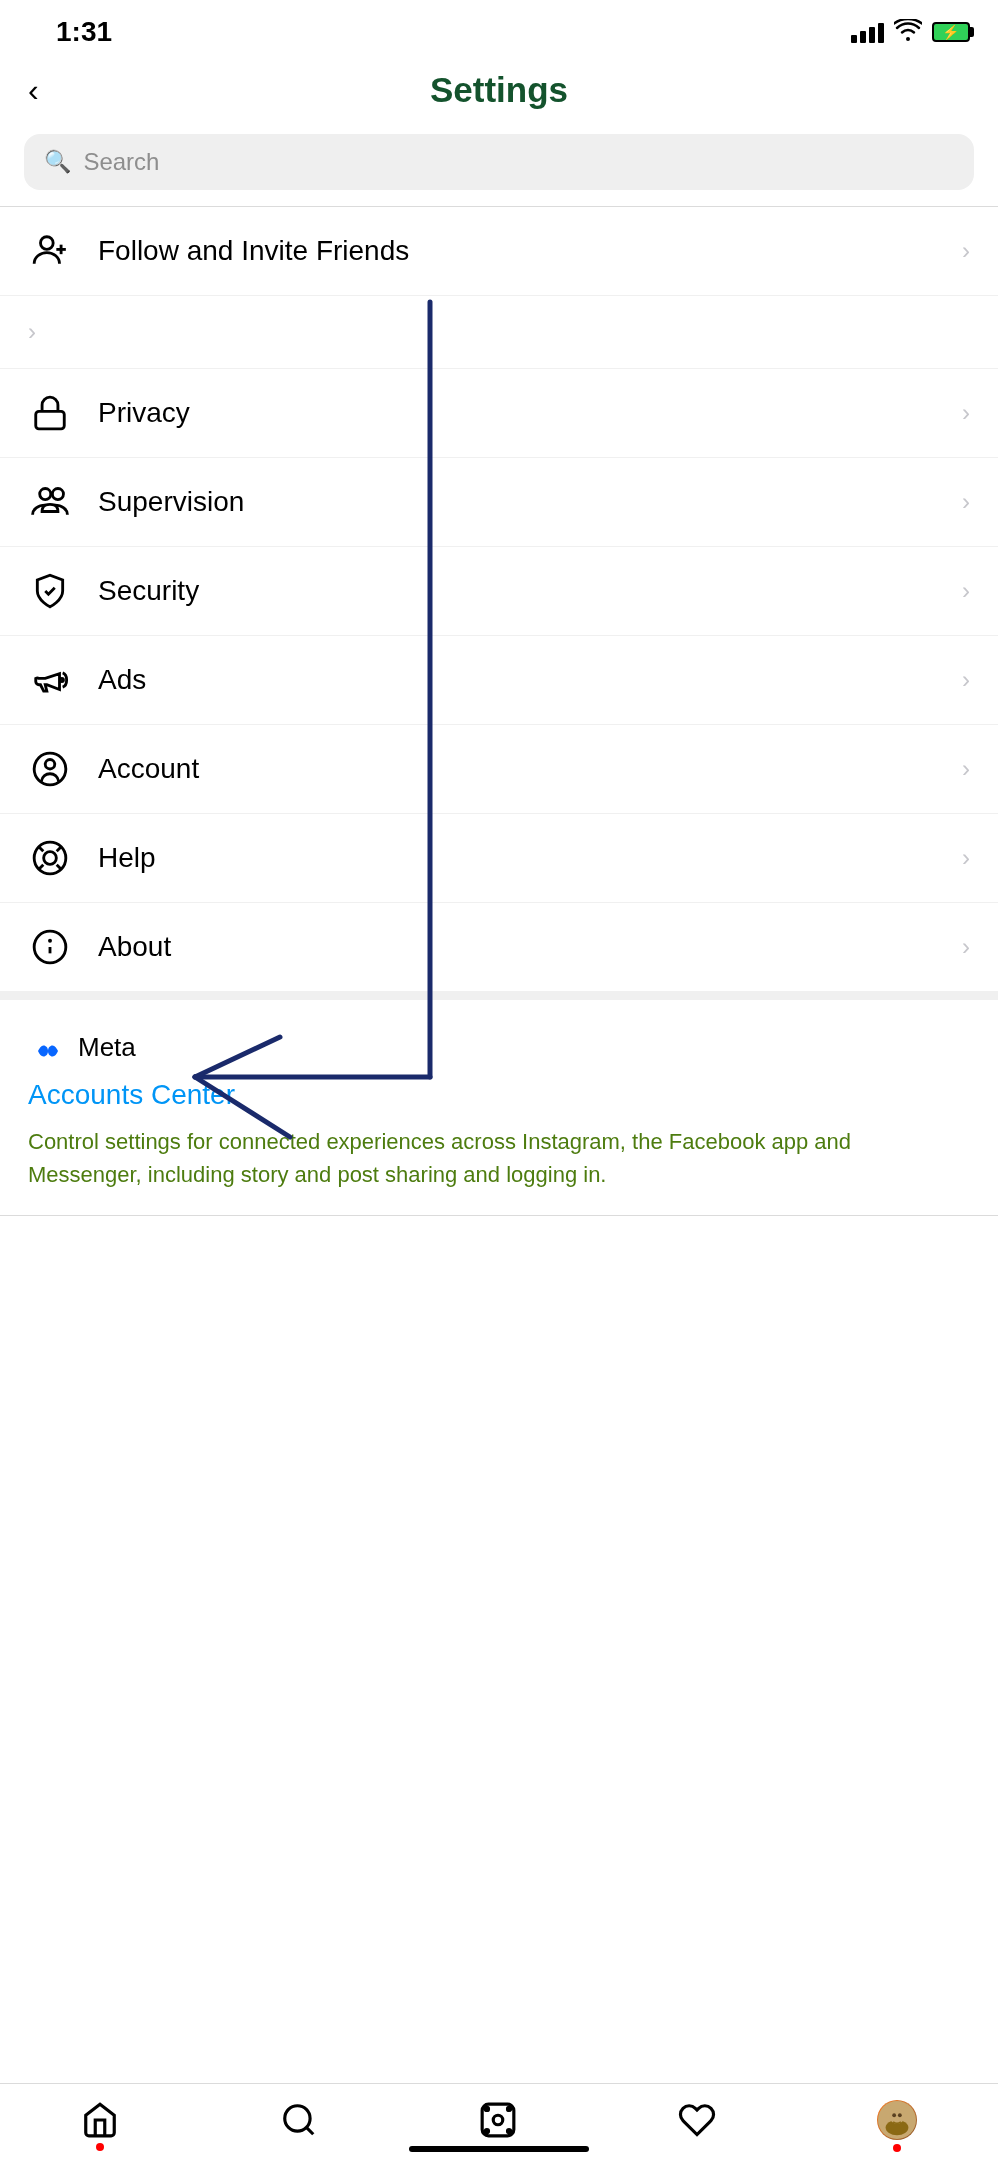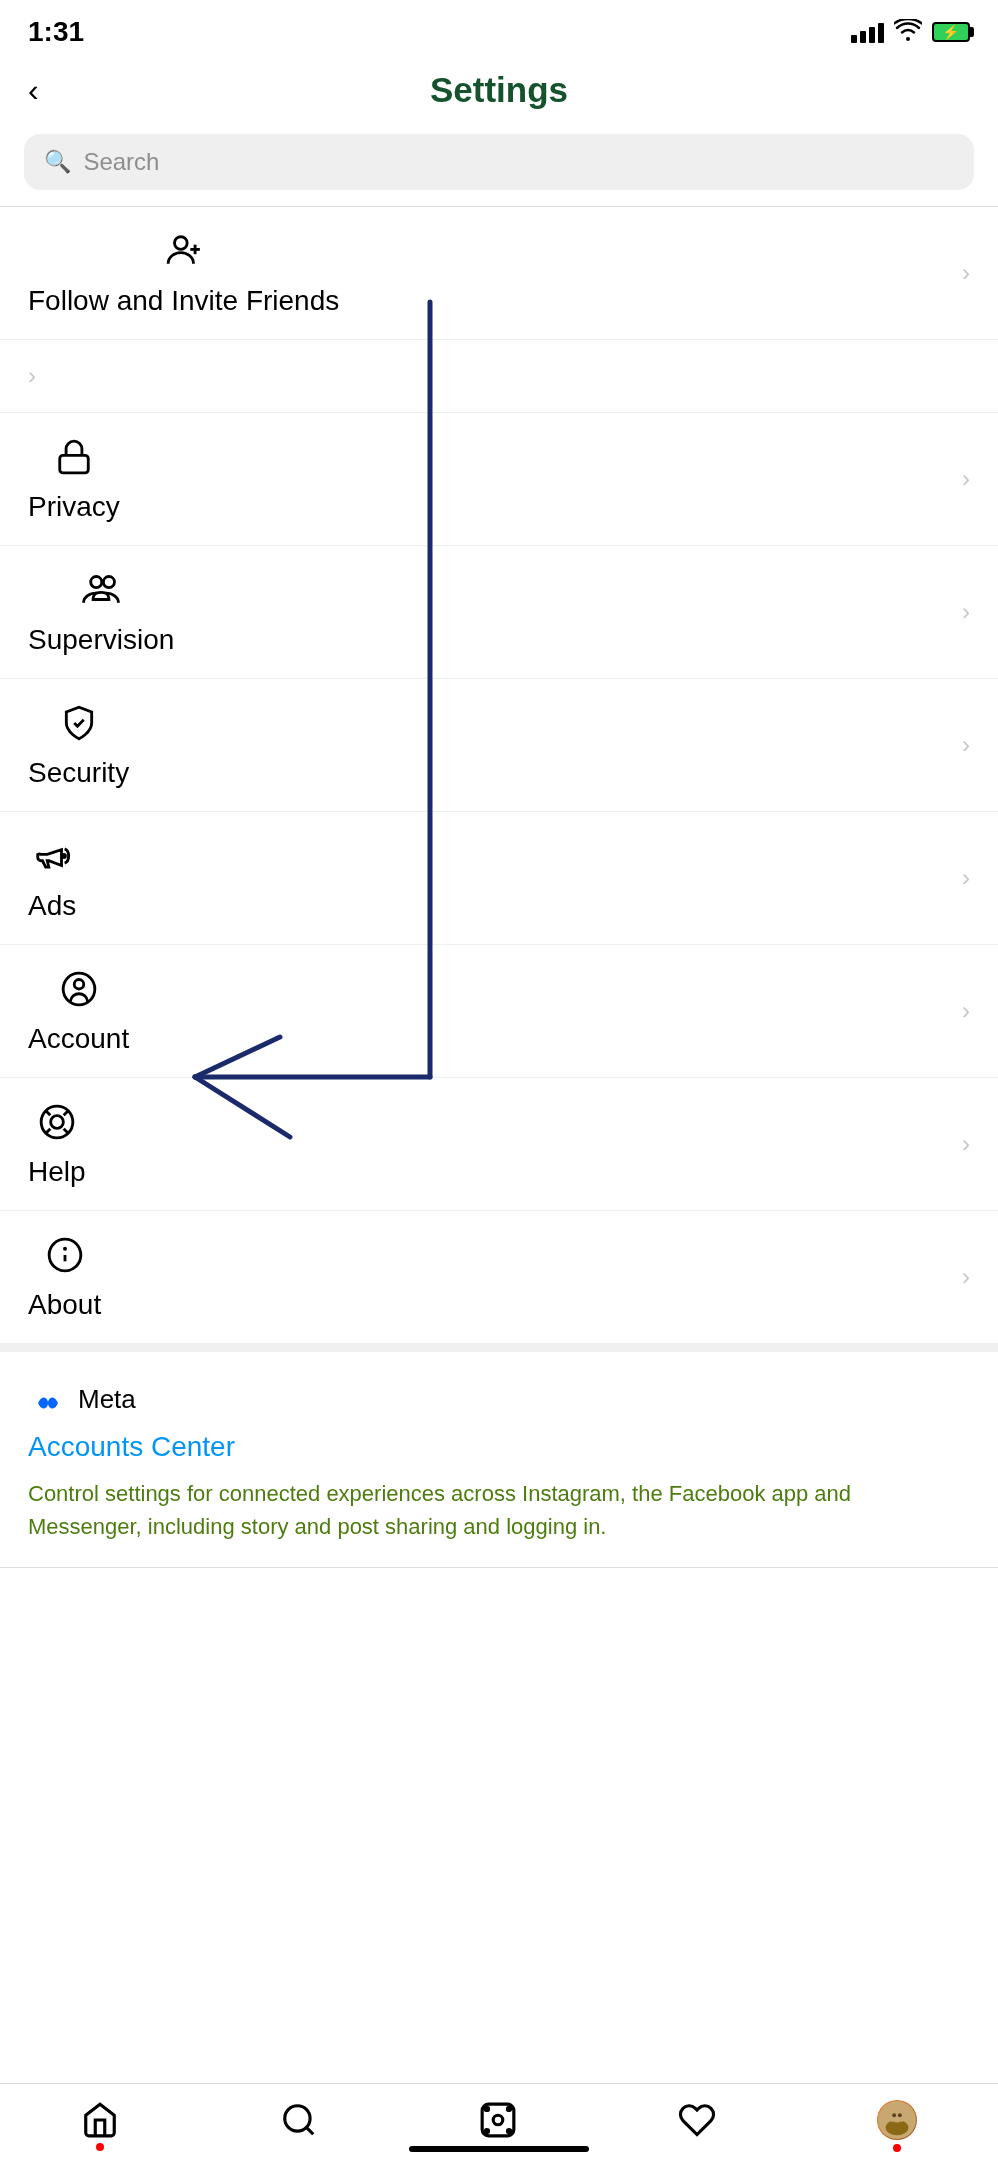--- a/index.html
+++ b/index.html
@@ -20,20 +20,21 @@
       justify-content: space-between;
       align-items: center;
       padding: 14px 28px 10px 28px;
       height: 60px;
     }
 
     .status-time {
       font-size: 28px;
       font-weight: 600;
       color: #000;
+      margin-left: 28px;
     }
 
     .status-icons {
       display: flex;
       align-items: center;
       gap: 10px;
     }
 
     .signal-bars {
       display: flex;
@@ -149,22 +150,21 @@
       border-bottom: 1px solid #f0f0f0;
     }
 
     .settings-item:last-child {
       border-bottom: none;
     }
 
     .settings-item-left {
       display: flex;
       align-items: center;
-      gap: 12px;
-      flex-direction: column;
+      gap: 26px;
     }
 
     .item-icon {
       width: 44px;
       height: 44px;
       display: flex;
       align-items: center;
       justify-content: center;
       flex-shrink: 0;
     }

